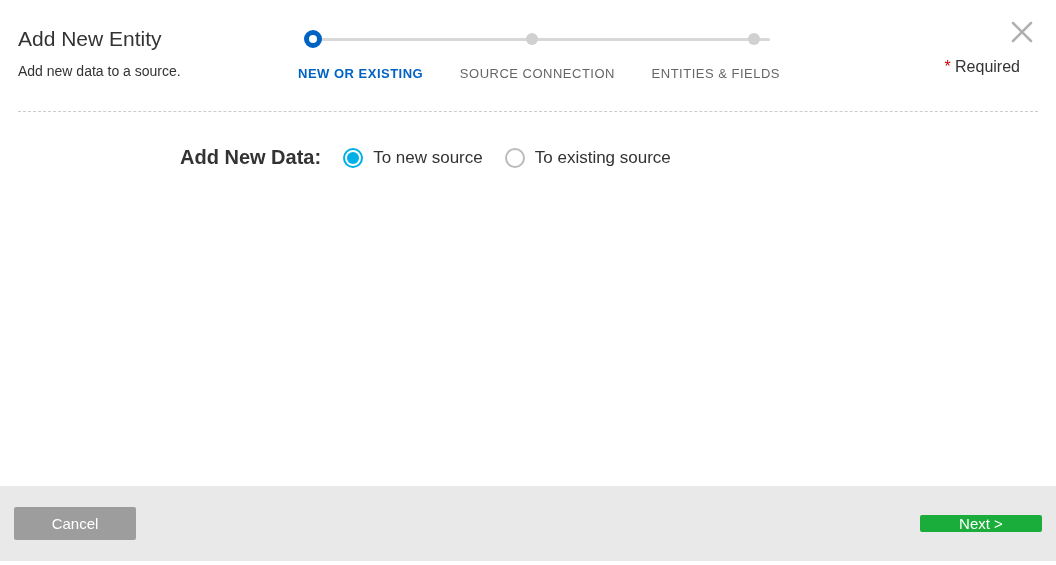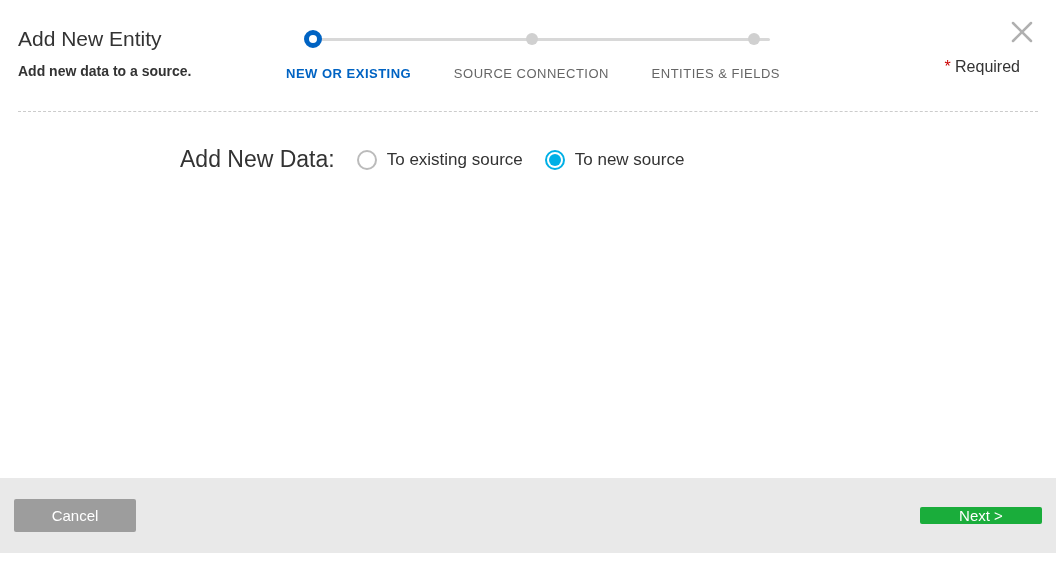--- a/index.html
+++ b/index.html
@@ -21,21 +21,21 @@
     }
     .title {
       font-size: 21px;
       color: #333333;
       font-weight: 400;
       margin-bottom: 12px;
     }
     .subtitle {
       font-size: 14px;
       color: #333333;
-      font-weight: 700;
+      font-weight: 400;
     }
     .close-icon {
       position: absolute;
       top: 20px;
       right: 22px;
       cursor: pointer;
     }
     .close-icon svg {
       width: 24px;
       height: 24px;
@@ -96,37 +96,38 @@
       letter-spacing: 0.5px;
       color: #666666;
       font-weight: 500;
     }
     .stepper-label {
       text-align: center;
     }
     .stepper-label.active {
       color: #0063c3;
       font-weight: 600;
+      margin-left: 12px;
     }
     .divider {
       margin-top: 32px;
       border: none;
       border-top: 1px dashed #cccccc;
       margin-left: 18px;
       margin-right: 18px;
     }
     .content-row {
       display: flex;
       align-items: center;
       margin-top: 34px;
       padding-left: 180px;
     }
     .section-label {
-      font-size: 23px;
-      font-weight: 400;
+      font-size: 20px;
+      font-weight: 700;
       color: #333333;
       margin-right: 22px;
     }
     .radio-group {
       display: flex;
       align-items: center;
       gap: 22px;
     }
     .radio-option {
       display: flex;
@@ -153,21 +154,21 @@
       height: 12px;
       background: #00b0e6;
       border-radius: 50%;
     }
     .radio-label {
       font-size: 17px;
       color: #333333;
     }
     .footer {
       position: absolute;
-      bottom: 12px;
+      bottom: 4px;
       left: 0;
       right: 0;
       height: 75px;
       background: #e9e9e9;
       display: flex;
       align-items: center;
       justify-content: space-between;
       padding: 0 14px;
     }
     .btn-cancel {
@@ -219,26 +220,26 @@
     </div>
   </div>
 </div>
 
 <hr class="divider">
 
 <div class="content-row">
   <div class="section-label">Add New Data:</div>
   <div class="radio-group">
     <div class="radio-option">
+      <div class="radio-circle checked"></div>
+      <div class="radio-label">To new source</div>
+    </div>
+    <div class="radio-option">
       <div class="radio-circle"></div>
       <div class="radio-label">To existing source</div>
-    </div>
-    <div class="radio-option">
-      <div class="radio-circle checked"></div>
-      <div class="radio-label">To new source</div>
     </div>
   </div>
 </div>
 
 <div class="footer">
   <button class="btn-cancel">Cancel</button>
   <button class="btn-next">Next &gt;</button>
 </div>
 
 </body></html>

